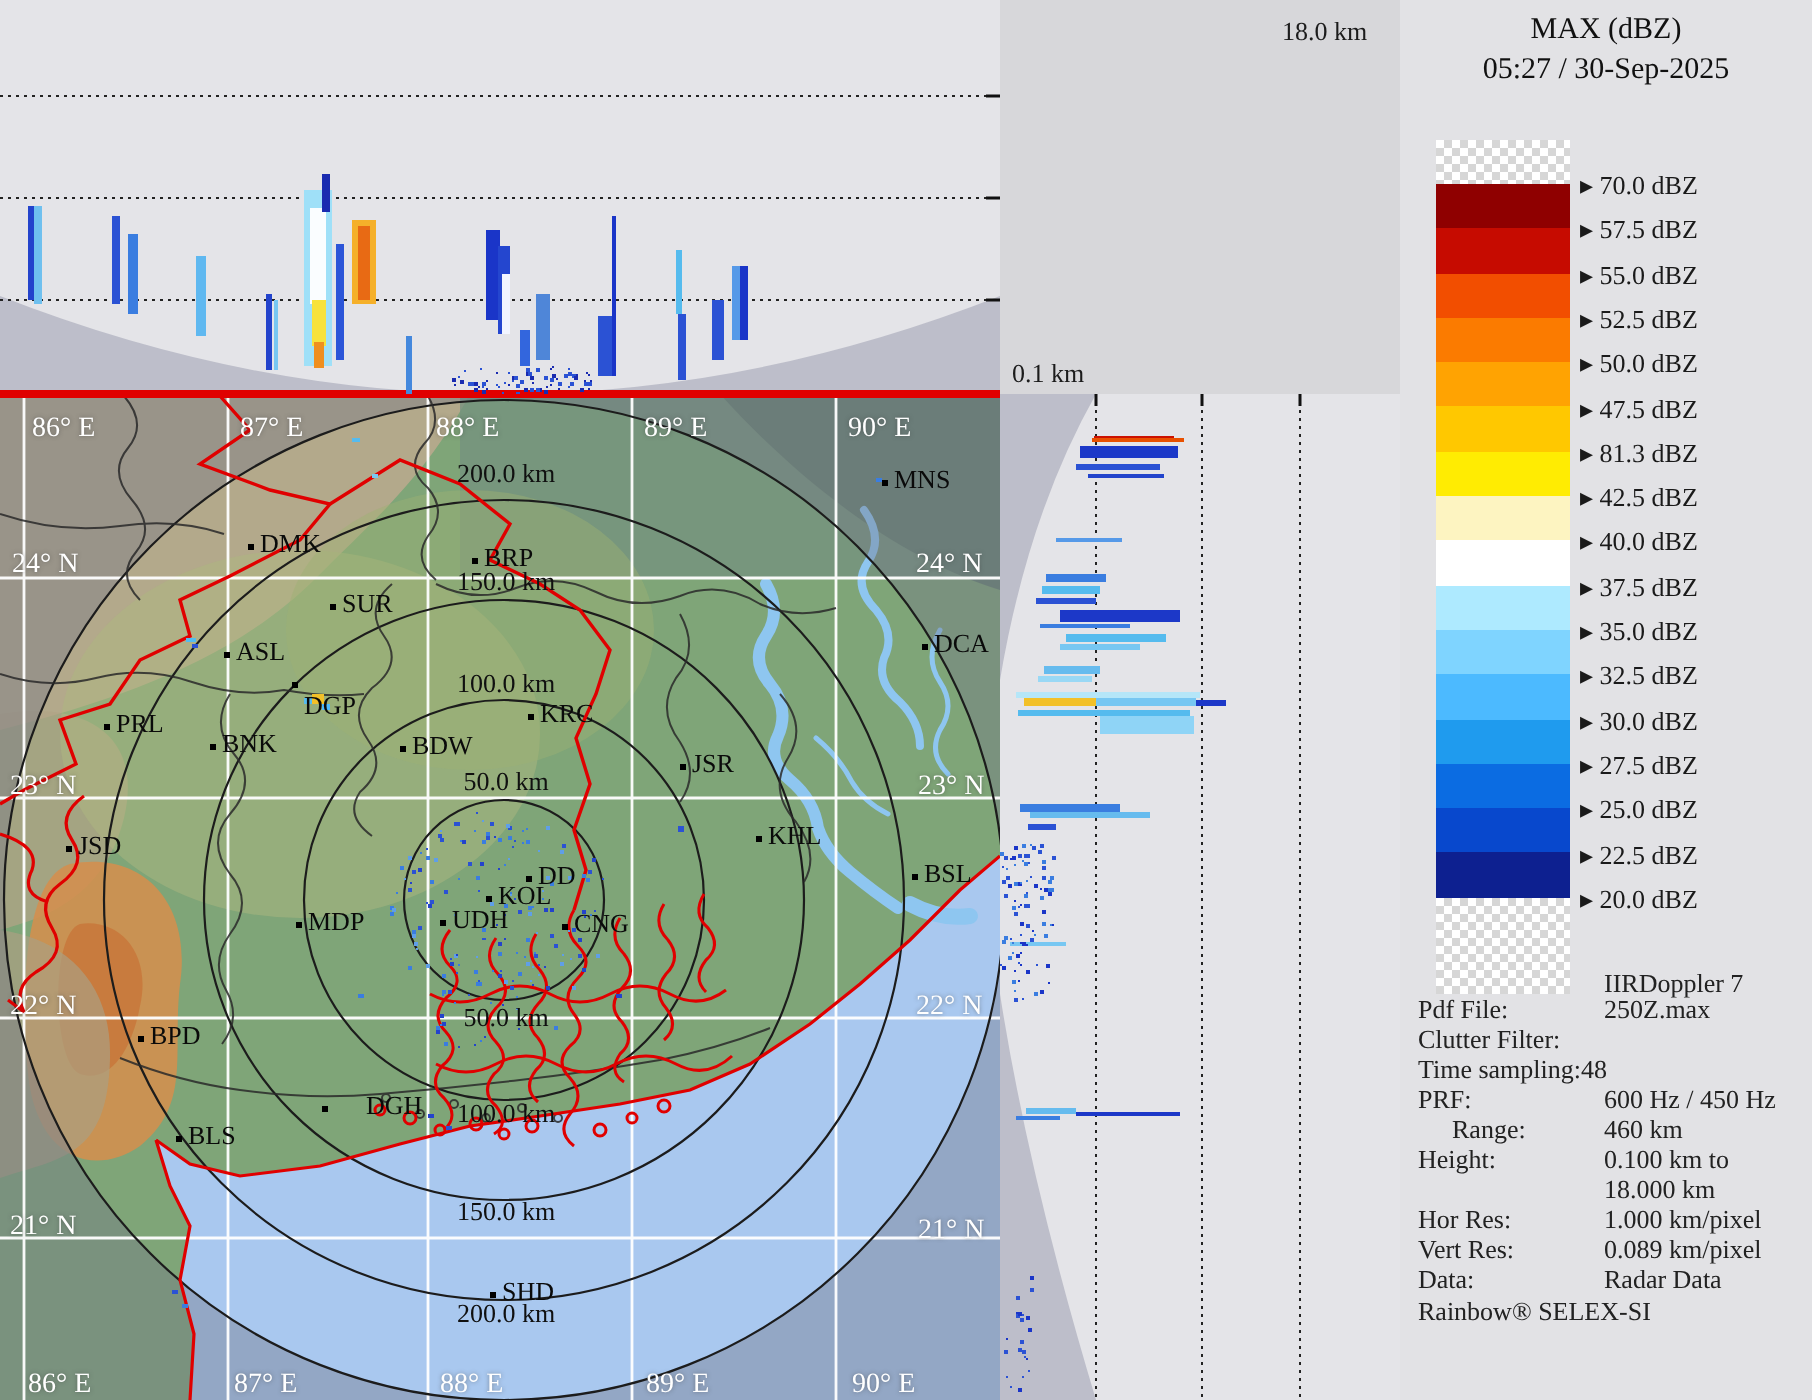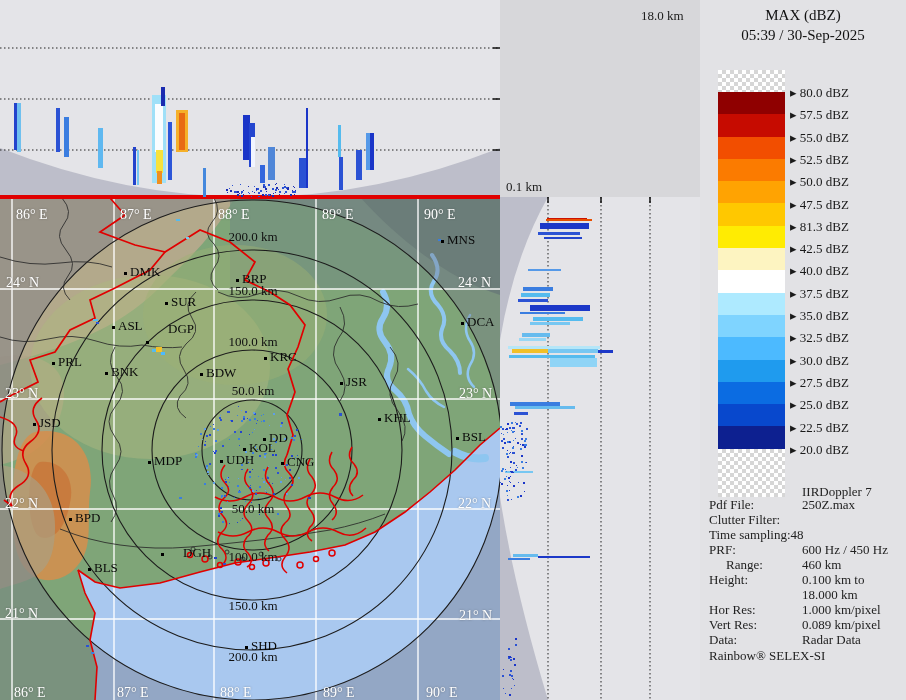--- a/index.html
+++ b/index.html
@@ -621,21 +621,21 @@
         <div class="city-label" style="left: 130px; top: 67px;">DMK</div>
         <div class="city" style="left: 236px; top: 82px;"></div>
         <div class="city-label" style="left: 242px; top: 74px;">BRP</div>
         <div class="city" style="left: 165px; top: 105px;"></div>
         <div class="city-label" style="left: 171px; top: 97px;">SUR</div>
         <div class="city" style="left: 461px; top: 125px;"></div>
         <div class="city-label" style="left: 467px; top: 117px;">DCA</div>
         <div class="city" style="left: 112px; top: 129px;"></div>
         <div class="city-label" style="left: 118px; top: 121px;">ASL</div>
         <div class="city" style="left: 146px; top: 144px;"></div>
-        <div class="city-label" style="left: 152px; top: 124px; margin-left: 16px;">DGP</div>
+        <div class="city-label" style="left: 152px; top: 148px;">DGP</div>
         <div class="city" style="left: 264px; top: 160px;"></div>
         <div class="city-label" style="left: 270px; top: 152px;">KRC</div>
         <div class="city" style="left: 105px; top: 175px;"></div>
         <div class="city-label" style="left: 111px; top: 167px;">BNK</div>
         <div class="city" style="left: 200px; top: 176px;"></div>
         <div class="city-label" style="left: 206px; top: 168px;">BDW</div>
         <div class="city" style="left: 340px; top: 185px;"></div>
         <div class="city-label" style="left: 346px; top: 177px;">JSR</div>
         <div class="city" style="left: 52px; top: 165px;"></div>
         <div class="city-label" style="left: 58px; top: 157px;">PRL</div>
@@ -661,21 +661,21 @@
         <div class="city-label" style="left: 167px; top: 348px; margin-left: 16px;">DGH</div>
         <div class="city" style="left: 88px; top: 371px;"></div>
         <div class="city-label" style="left: 94px; top: 363px;">BLS</div>
         <div class="city" style="left: 245px; top: 449px;"></div>
         <div class="city-label" style="left: 251px; top: 441px;">SHD</div>
       </div>
   </div>
 
   <div id="legend-panel" class="panel">
     <div class="legend-title" style="top:7px;">MAX (dBZ)</div>
-    <div class="legend-title" style="top:27px;">05:39 / 30-Sep-2025</div>
+    <div class="legend-title" style="top:27px;">05:27 / 30-Sep-2025</div>
     <div id="legend-bar" class="abs" style="left:18px;top:70px;width:67px;">
         <div class="checker" style="position: relative; width: 67px; height: 22px;"></div>
         <div style="position: relative; width: 67px; height: 22.3px; background: rgb(143, 0, 0);"></div>
         <div style="position: relative; width: 67px; height: 22.3px; background: rgb(198, 11, 0);"></div>
         <div style="position: relative; width: 67px; height: 22.3px; background: rgb(242, 78, 0);"></div>
         <div style="position: relative; width: 67px; height: 22.3px; background: rgb(251, 123, 0);"></div>
         <div style="position: relative; width: 67px; height: 22.3px; background: rgb(255, 163, 2);"></div>
         <div style="position: relative; width: 67px; height: 22.3px; background: rgb(255, 200, 0);"></div>
         <div style="position: relative; width: 67px; height: 22.3px; background: rgb(255, 236, 2);"></div>
         <div style="position: relative; width: 67px; height: 22.3px; background: rgb(253, 244, 193);"></div>
@@ -683,21 +683,21 @@
         <div style="position: relative; width: 67px; height: 22.3px; background: rgb(174, 234, 255);"></div>
         <div style="position: relative; width: 67px; height: 22.3px; background: rgb(127, 212, 255);"></div>
         <div style="position: relative; width: 67px; height: 22.3px; background: rgb(76, 186, 255);"></div>
         <div style="position: relative; width: 67px; height: 22.3px; background: rgb(31, 155, 238);"></div>
         <div style="position: relative; width: 67px; height: 22.3px; background: rgb(11, 108, 226);"></div>
         <div style="position: relative; width: 67px; height: 22.3px; background: rgb(8, 72, 205);"></div>
         <div style="position: relative; width: 67px; height: 22.3px; background: rgb(13, 32, 144);"></div>
         <div class="checker" style="position: relative; width: 67px; height: 48px;"></div>
       </div>
     <div id="legend-ticks" class="abs" style="left:0;top:0;width:206px;height:500px;">
-        <div class="tick-label" style="left: 90px; top: 85px;">▸ 80.0 dBZ</div>
+        <div class="tick-label" style="left: 90px; top: 85px;">▸ 70.0 dBZ</div>
         <div class="tick-label" style="left: 90px; top: 107.3px;">▸ 57.5 dBZ</div>
         <div class="tick-label" style="left: 90px; top: 129.6px;">▸ 55.0 dBZ</div>
         <div class="tick-label" style="left: 90px; top: 151.9px;">▸ 52.5 dBZ</div>
         <div class="tick-label" style="left: 90px; top: 174.2px;">▸ 50.0 dBZ</div>
         <div class="tick-label" style="left: 90px; top: 196.5px;">▸ 47.5 dBZ</div>
         <div class="tick-label" style="left: 90px; top: 218.8px;">▸ 81.3 dBZ</div>
         <div class="tick-label" style="left: 90px; top: 241.1px;">▸ 42.5 dBZ</div>
         <div class="tick-label" style="left: 90px; top: 263.4px;">▸ 40.0 dBZ</div>
         <div class="tick-label" style="left: 90px; top: 285.7px;">▸ 37.5 dBZ</div>
         <div class="tick-label" style="left: 90px; top: 308px;">▸ 35.0 dBZ</div>

